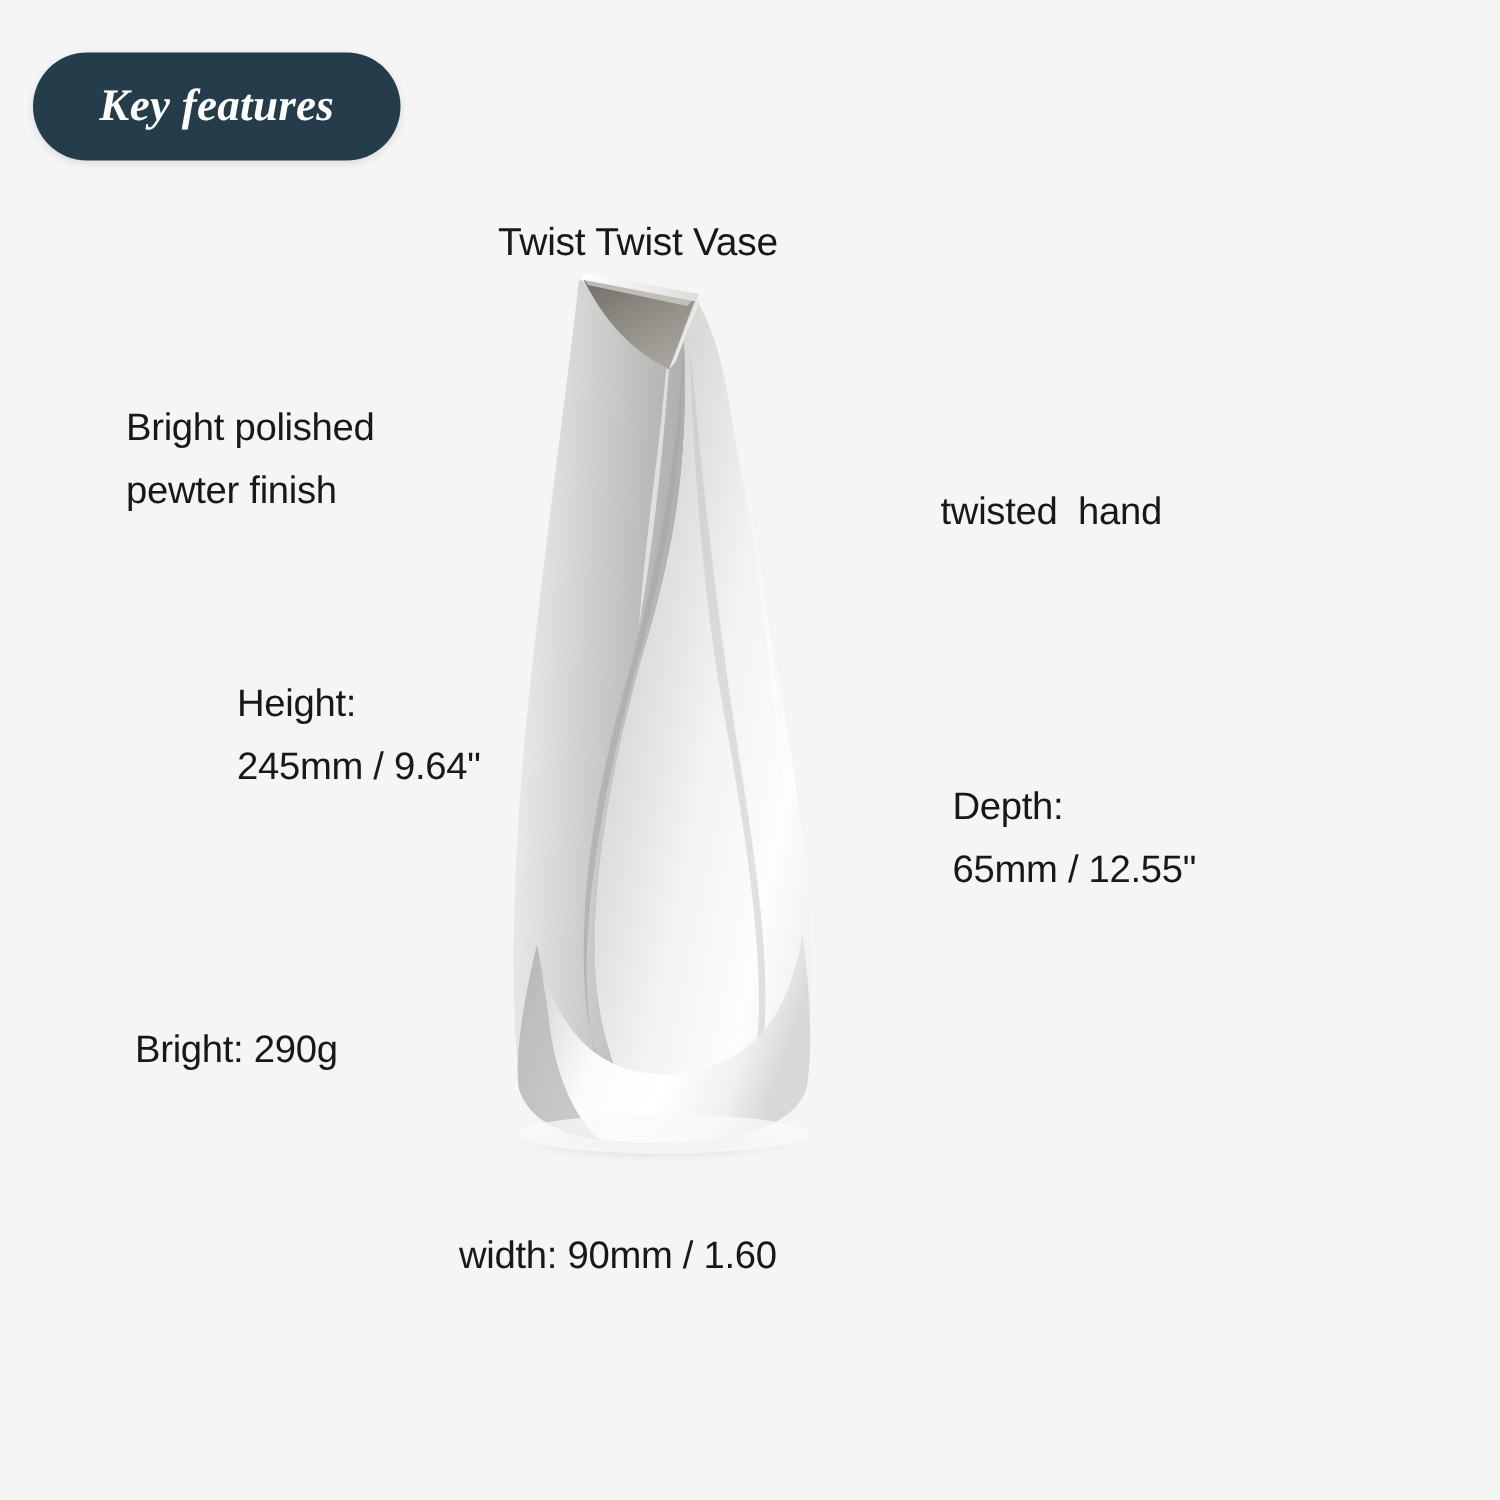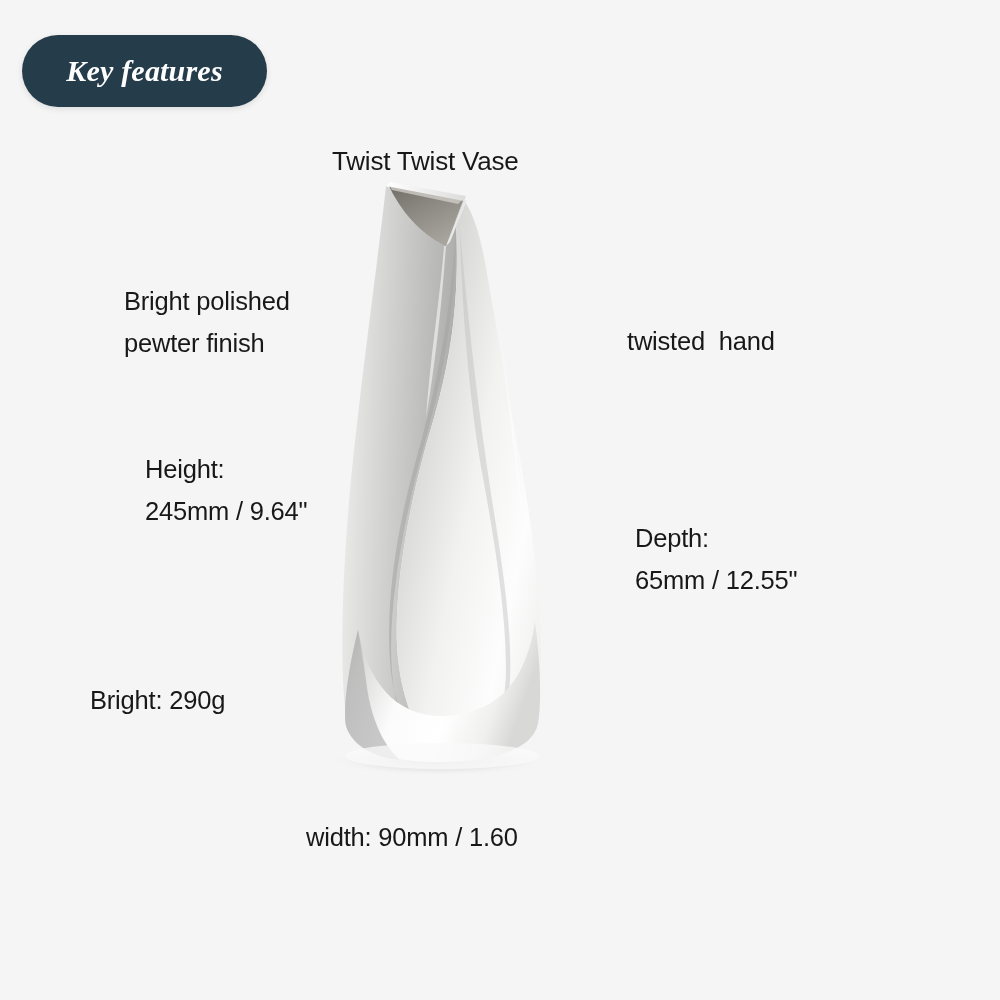--- a/index.html
+++ b/index.html
@@ -68,23 +68,23 @@
     position: absolute;
     color: #181818;
     font-family: "Liberation Sans", sans-serif;
     font-size: 25.5px;
     line-height: 42px;
     white-space: pre;
     letter-spacing: -0.2px;
   }
 
   #product-title      { left: 332px; top: 140px; font-size: 26px; }
-  #finish-label       { left: 84px;  top: 280px; margin-left: 40px; }
+  #finish-label       { left: 84px;  top: 264px; }
   #twist-label        { left: 627px; top: 320px; }
-  #height-label       { left: 145px; top: 448px; }
+  #height-label       { left: 158px; top: 448px; }
   #depth-label        { left: 635px; top: 517px; }
   #weight-label       { left: 90px;  top: 679px; }
   #width-label        { left: 306px; top: 816px; }
 
   
   #vase-figure {
     position: absolute;
     left: 300px;
     top: 160px;
     width: 300px;

